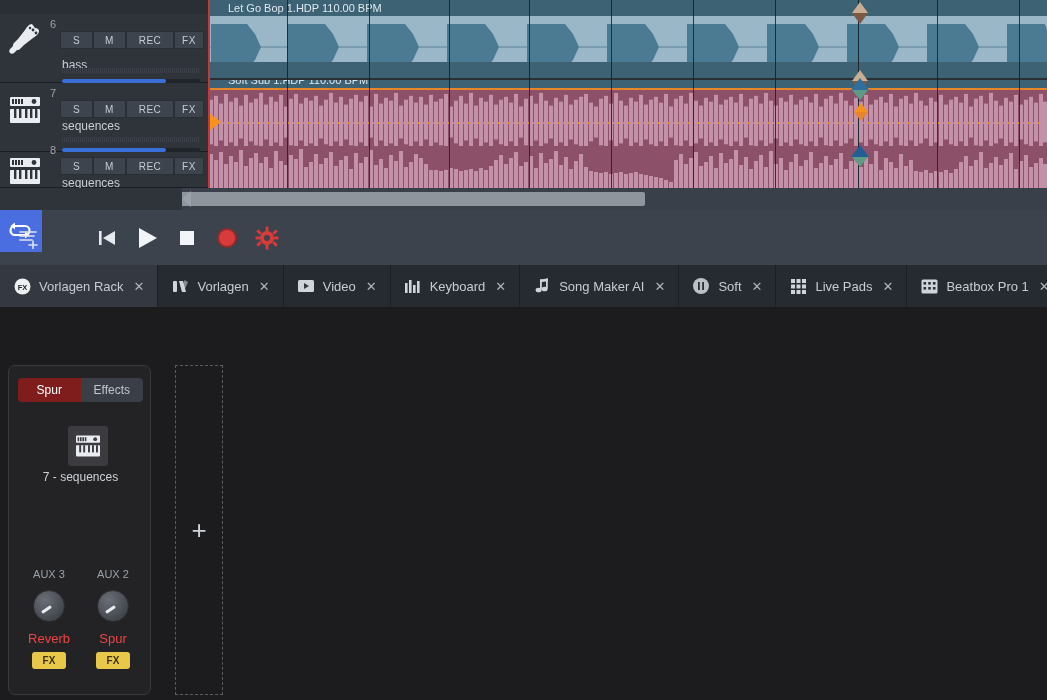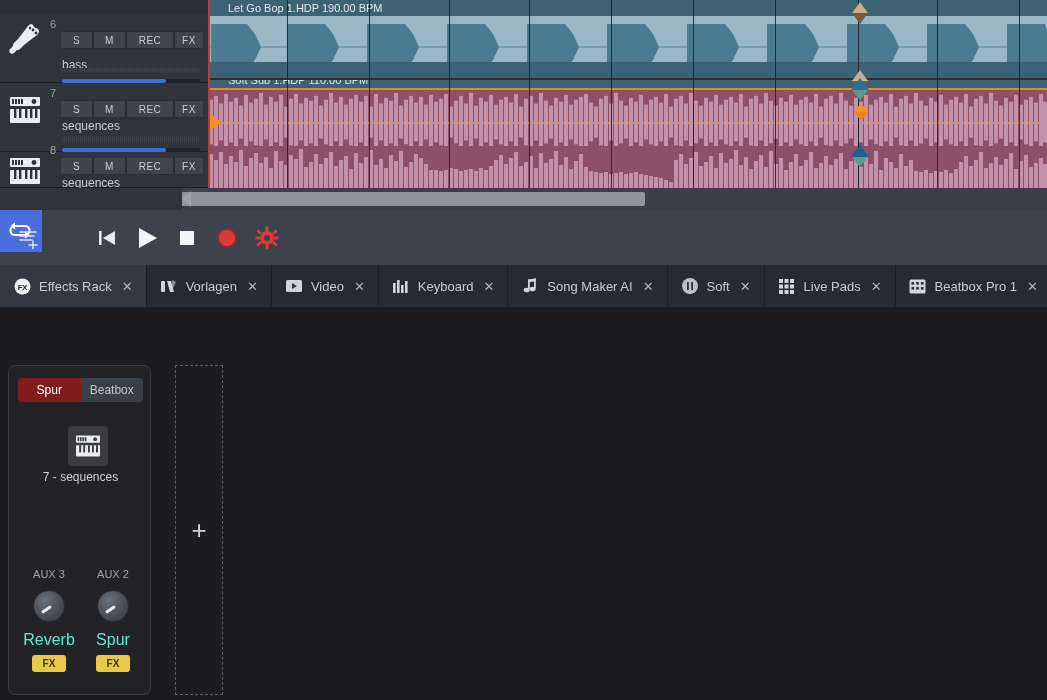--- a/index.html
+++ b/index.html
@@ -172,21 +172,21 @@
   .aux .aux-cap { font-size:11px; color:#9aa1a9; }
   .knob {
     width:32px; height:32px; border-radius:50%; margin:10px auto 0;
     background: radial-gradient(circle at 35% 30%, #6a6f77, #43484f 70%);
     border:1px solid #2b2f35; position:relative; cursor:pointer;
   }
   .knob::after {
     content:""; position:absolute; left:7px; top:17px; width:11px; height:3px;
     background:#e9edf1; transform:rotate(-35deg); border-radius:1px;
   }
-  .aux .aux-name { font-size:16px; color:#5eead4; margin-top:9px; }
+  .aux .aux-name { font-size:13px; color:#ef4444; margin-top:9px; }
   .aux .fxbtn {
     width:34px; height:17px; margin:6px auto 0; background:#e8c84b; color:#3a3205;
     font-size:10px; font-weight:bold; display:flex; align-items:center; justify-content:center;
     border-radius:3px; cursor:pointer;
   }
 
   .addslot {
     position:absolute; left:175px; top:58px; width:48px; height:330px;
     border:1px dashed #5a5a60; display:flex; align-items:center; justify-content:center; cursor:pointer;
   }
@@ -309,21 +309,21 @@
               <path d="M398,8 L436,8 L444,18 L450,31 L444,44 L436,54 L398,54 Z"></path>
               <path d="M478,8 L516,8 L524,18 L530,31 L524,44 L516,54 L478,54 Z"></path>
               <path d="M558,8 L596,8 L604,18 L610,31 L604,44 L596,54 L558,54 Z"></path>
               <path d="M638,8 L676,8 L684,18 L690,31 L684,44 L676,54 L638,54 Z"></path>
               <path d="M718,8 L756,8 L764,18 L770,31 L764,44 L756,54 L718,54 Z"></path>
               <path d="M798,8 L836,8 L838,14 L838,48 L836,54 L798,54 Z"></path>
             </g>
           </svg>
         </div>
         <div class="clip-corner"></div>
-        <div class="clip-title">Let Go Bop 1.HDP  190.00 BPM</div>
+        <div class="clip-title">Let Go Bop 1.HDP  110.00 BPM</div>
         <div class="bottombar"></div>
       </div>
 
       <div class="clip clip-seq7">
         <div class="clip-title" style="top:-8px; background:#3d6274; color:#dfe8ee;">Soft Sub 1.HDP  110.00 BPM</div>
         <div class="clip-body">
           <svg class="wave" viewBox="0 0 838 68" preserveAspectRatio="none">
             <line x1="0" y1="34" x2="838" y2="34" stroke="#e8842a" stroke-width="2"></line>
             <g fill="#c391a8">
               <rect x="0" y="10" width="4" height="24"></rect>
@@ -976,21 +976,21 @@
 
   <div class="tabbar">
 
     <div class="tab active">
       <span class="tab-ico">
         <svg width="17" height="17" viewBox="0 0 17 17">
             <circle cx="8.5" cy="8.5" r="8" fill="#eef1f4"></circle>
         <text x="8.5" y="11.6" font-size="7.5" font-family="Liberation Sans, sans-serif" font-weight="bold" text-anchor="middle" fill="#232327">FX</text>
           </svg>
       </span>
-      <span>Effects Rack</span>
+      <span>Vorlagen Rack</span>
       <span class="tab-x">✕</span>
     </div>
 
     <div class="tab">
       <span class="tab-ico">
         <svg width="17" height="16" viewBox="0 0 17 16">
             <g fill="#cfd5db">
           <rect x="1" y="3" width="4" height="11" rx="1"></rect>
           <path d="M7 3 L11 3 L14 14 L10 14 Z"></path>
           <path d="M12.5 2 L16 4 L12 13 L9.5 11.5 Z" opacity=".55"></path>
@@ -1093,21 +1093,21 @@
       <span class="tab-x">✕</span>
     </div>
 
   </div>
 
   <div class="workspace">
 
     <div class="inspector">
       <div class="seg">
         <div class="sgb on">Spur</div>
-        <div class="sgb off">Beatbox</div>
+        <div class="sgb off">Effects</div>
       </div>
 
       <div class="insp-icon">
         <svg width="26" height="24" viewBox="0 0 32 30">
             <g fill="#e9edf1">
           <rect x="1" y="2" width="30" height="9" rx="1"></rect>
           <rect x="3" y="4" width="2" height="5" fill="#3b3b40"></rect>
               <rect x="6" y="4" width="2" height="5" fill="#3b3b40"></rect>
           <rect x="9" y="4" width="2" height="5" fill="#3b3b40"></rect>
               <rect x="12" y="4" width="2" height="5" fill="#3b3b40"></rect>

